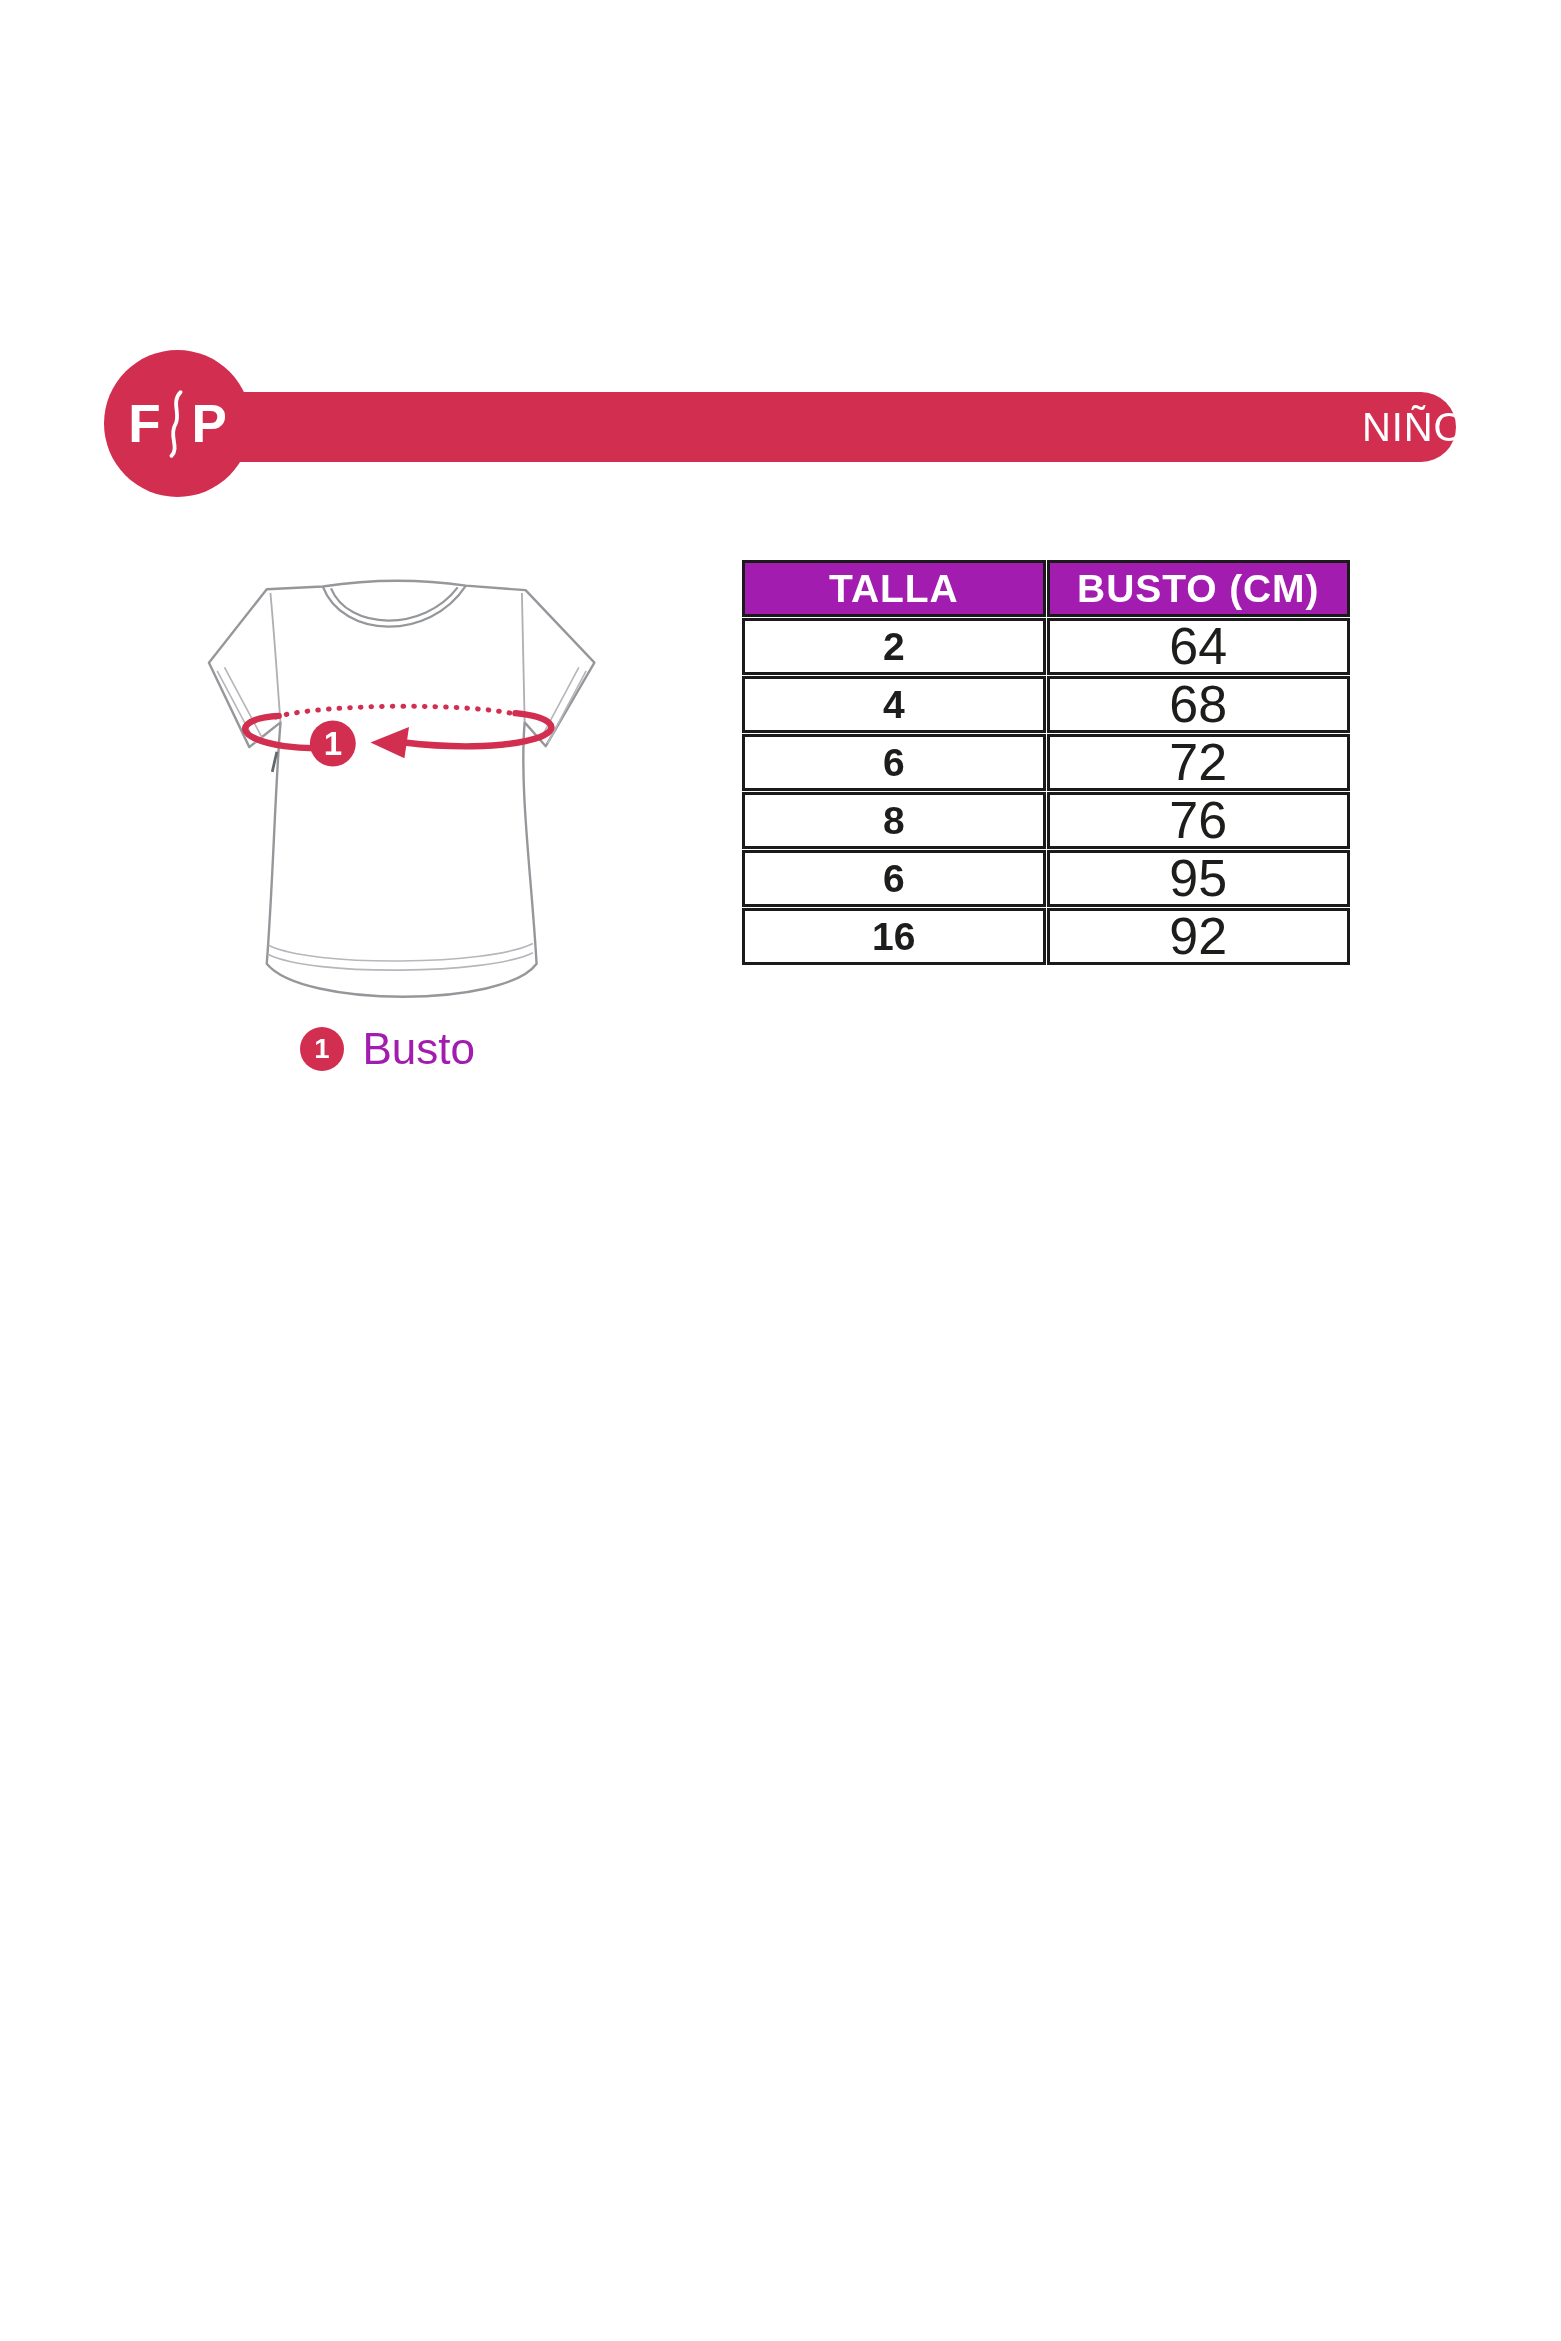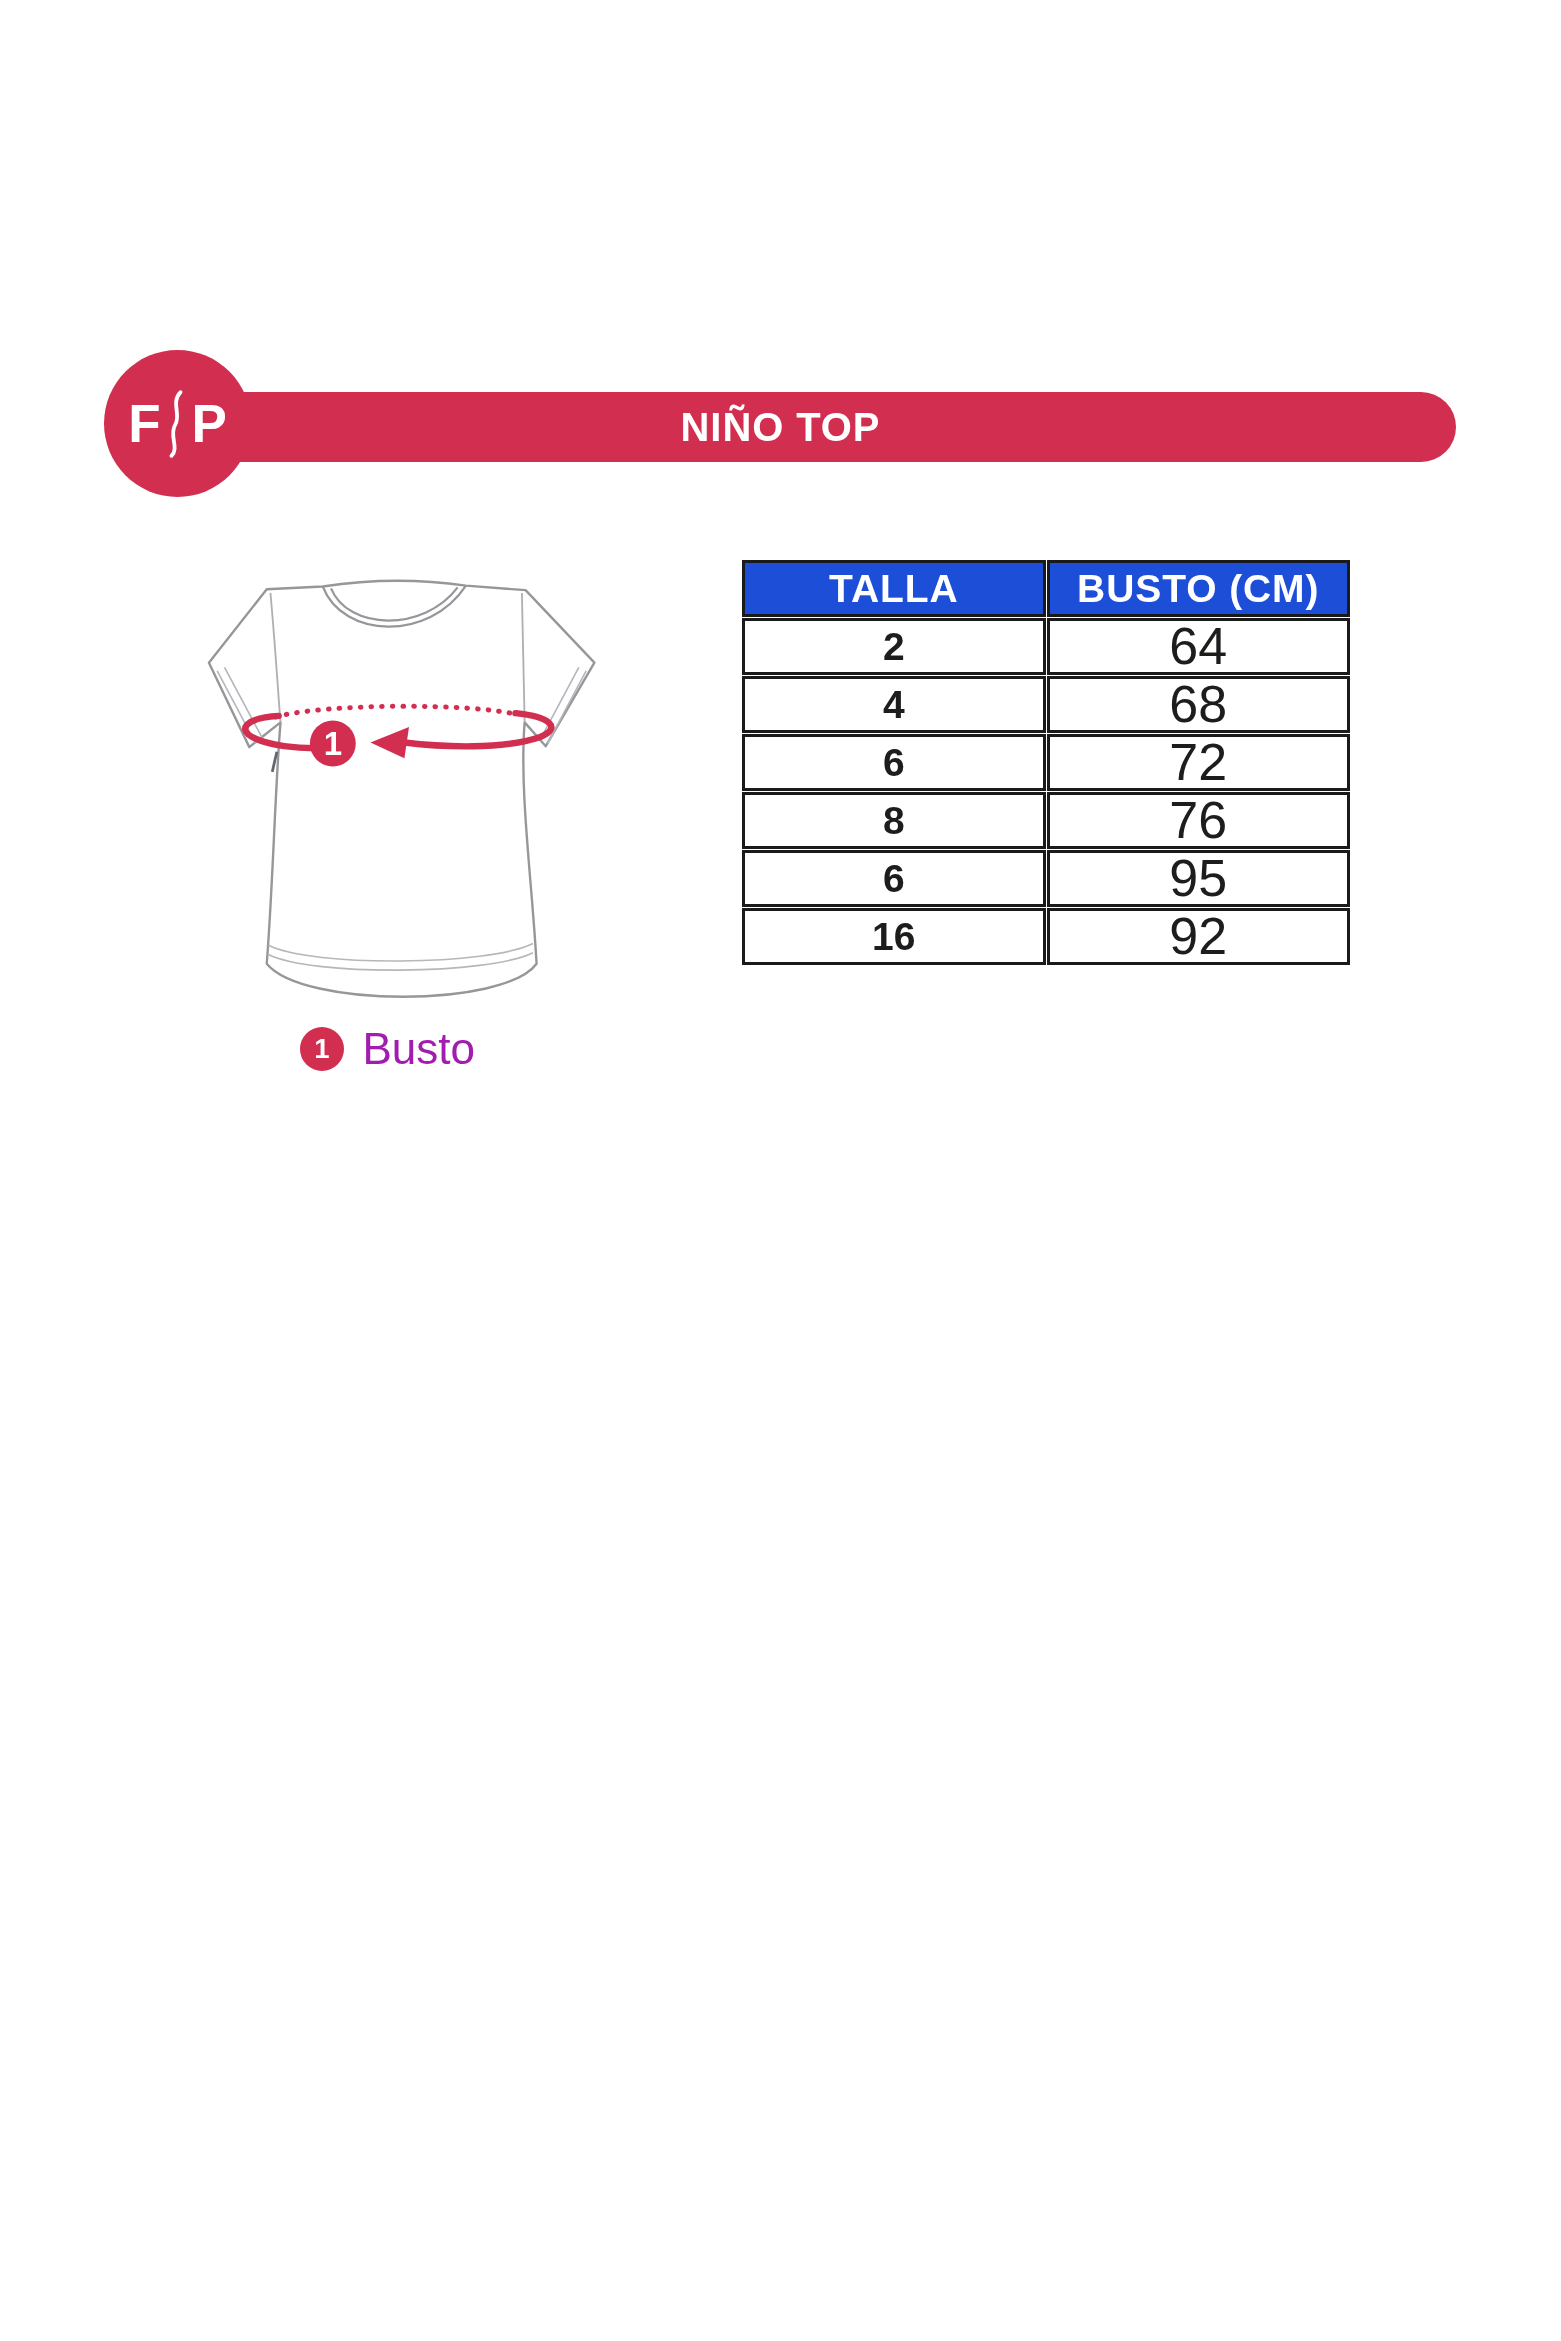--- a/index.html
+++ b/index.html
@@ -17,22 +17,22 @@
     background:#d22e50;border-radius:50%;
     display:flex;align-items:center;justify-content:center;gap:5.5px;
   }
   .logo-letter{
     color:#ffffff;font-size:53px;font-weight:bold;line-height:1;
     letter-spacing:0;
   }
   .logo-squiggle{display:block;}
   .page-title{
     position:absolute;left:0;top:392px;width:1561px;height:70px;
-    line-height:70px;text-align:center;color:#ffffff;
-    font-size:40px;font-weight:bold;letter-spacing:0.9px;
+    line-height:70px;text-align:right;color:#ffffff;
+    font-size:40px;font-weight:normal;letter-spacing:0.9px;
   }
   
   .tshirt-svg{position:absolute;left:197px;top:558px;}
   .legend{
     position:absolute;left:300px;top:1026px;height:46px;
     display:flex;align-items:center;gap:18.4px;
   }
   .marker-badge{
     width:44px;height:44px;border-radius:50%;background:#d22e50;
     color:#ffffff;font-size:27.5px;font-weight:bold;text-align:center;line-height:44px;
@@ -41,21 +41,21 @@
   
   .size-table{
     position:absolute;left:741px;top:559px;width:610px;
     border-collapse:separate;border-spacing:1.8px;
   }
   .size-table th,.size-table td{
     border:3.7px solid #1a1a1a;height:51px;line-height:51px;
     text-align:center;vertical-align:middle;padding:0;width:50%;
   }
   .size-table th{
-    background:#1d4ed8;color:#ffffff;font-size:39px;font-weight:bold;letter-spacing:0.9px;
+    background:#a21caf;color:#ffffff;font-size:39px;font-weight:bold;letter-spacing:0.9px;
   }
   .size-table td{background:#ffffff;color:#1d1d1b;}
   .cell-talla{font-size:39px;font-weight:bold;}
   .cell-busto{font-size:52px;font-weight:normal;}
 </style>
 </head>
 <body>
 
 <div class="page">
 

